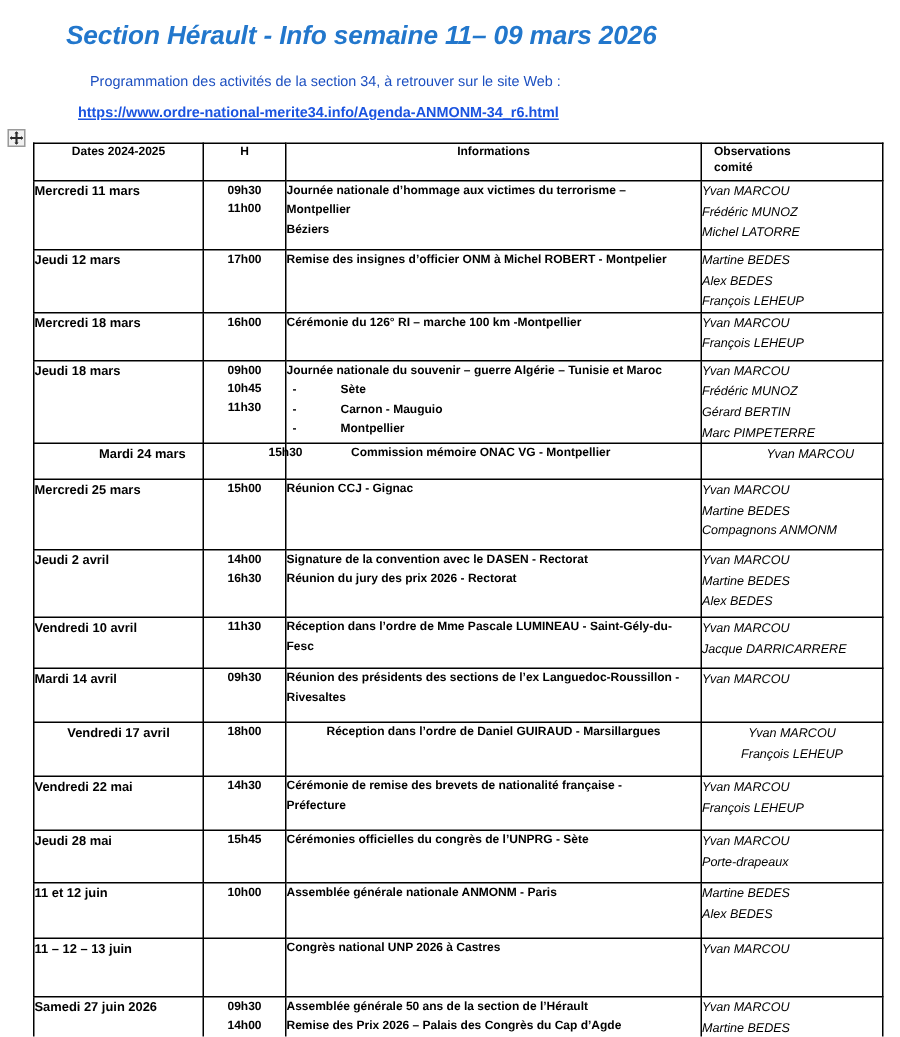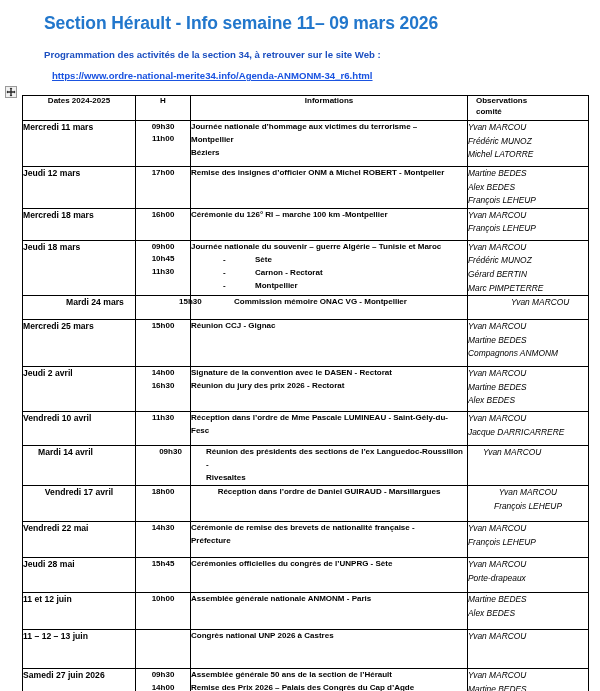--- a/index.html
+++ b/index.html
@@ -24,27 +24,28 @@
   }
   .title {
     position: absolute;
     left: 44px;
     top: 13px;
     font-size: 17.5px;
     font-weight: bold;
     color: #2277CC;
     letter-spacing: -0.1px;
     white-space: nowrap;
+    font-style: italic;
   }
   .subtitle {
     position: absolute;
-    left: 44px;
+    left: 60px;
     top: 49px;
     font-size: 9.6px;
-    font-weight: bold;
+    font-weight: normal;
     color: #1C4FC0;
     white-space: nowrap;
   }
   .url-link {
     position: absolute;
     left: 52px;
     top: 70px;
     font-size: 9.6px;
     font-weight: bold;
     color: #1A53E0;
@@ -120,42 +121,41 @@
   td.info-cell {
     font-size: 8px;
     font-weight: bold;
     padding: 5px 4px 4px 7px;
     line-height: 1.62;
   }
   td.info-cell .iline { display: block; }
   td.info-cell .bullet-line {
     display: block;
     padding-left: 4px;
-    margin-left: 28px;
   }
   td.info-cell .bullet-line .dash {
     display: inline-block;
     width: 32px;
   }
   td.obs-cell {
     font-size: 8.4px;
     font-weight: normal;
     padding: 5px 3px 4px 8px;
     line-height: 1.62;
   }
   td.obs-cell .oline { display: block; font-style: italic; }
   tr.r-h1 td { height: 45px; }
   tr.r-h2 td { height: 40px; }
   tr.r-h3 td { height: 31px; }
   tr.r-h4 td { height: 53px; }
   tr.r-h5 td { height: 23px; padding-left: 43px; }
   tr.r-h6 td { height: 46px; }
   tr.r-h7 td { height: 44px; }
   tr.r-h8 td { height: 33px; }
-  tr.r-h9 td { height: 35px; padding-left: 15px; }
+  tr.r-h9 td { height: 35px; }
   tr.r-h10 td { height: 35px; text-align: center; }
   tr.r-h11 td { height: 35px; }
   tr.r-h12 td { height: 34px; }
   tr.r-h13 td { height: 36px; }
   tr.r-h14 td { height: 38px; }
   tr.r-h15 td { height: 40px; }
 </style>
 </head>
 <body>
 
@@ -239,21 +239,21 @@
           <tr class="r-h4">
             <td class="date-cell">Jeudi 18 mars</td>
             <td class="h-cell">
               <span class="hline">09h00</span>
               <span class="hline">10h45</span>
               <span class="hline">11h30</span>
             </td>
             <td class="info-cell">
               <span class="iline">Journée nationale du souvenir – guerre Algérie – Tunisie et Maroc</span>
               <span class="bullet-line"><span class="dash">-</span><span>Sète</span></span>
-              <span class="bullet-line"><span class="dash">-</span><span>Carnon - Rectorat</span></span>
+              <span class="bullet-line"><span class="dash">-</span><span>Carnon - Mauguio</span></span>
               <span class="bullet-line"><span class="dash">-</span><span>Montpellier</span></span>
             </td>
             <td class="obs-cell">
               <span class="oline">Yvan MARCOU</span>
               <span class="oline">Frédéric MUNOZ</span>
               <span class="oline">Gérard BERTIN</span>
               <span class="oline">Marc PIMPETERRE</span>
             </td>
           </tr>
           <tr class="r-h5">

